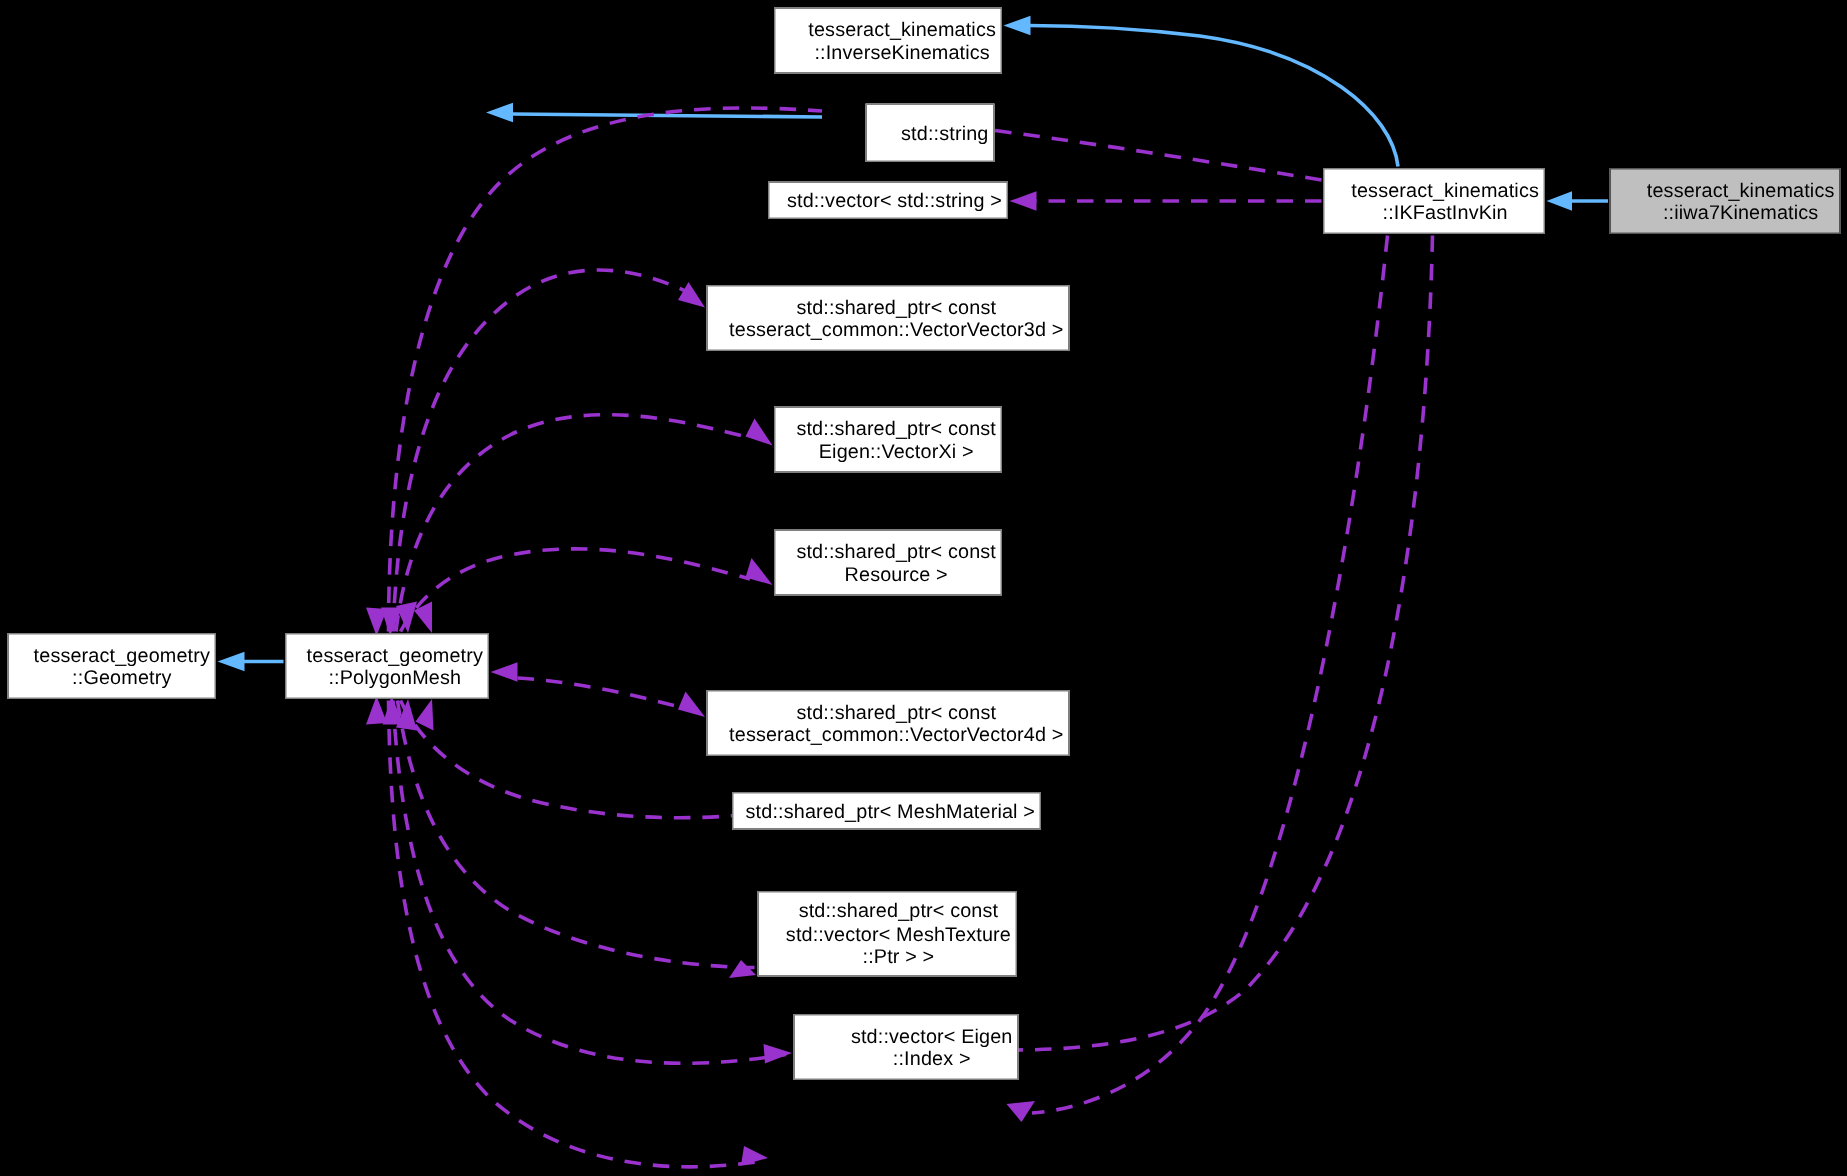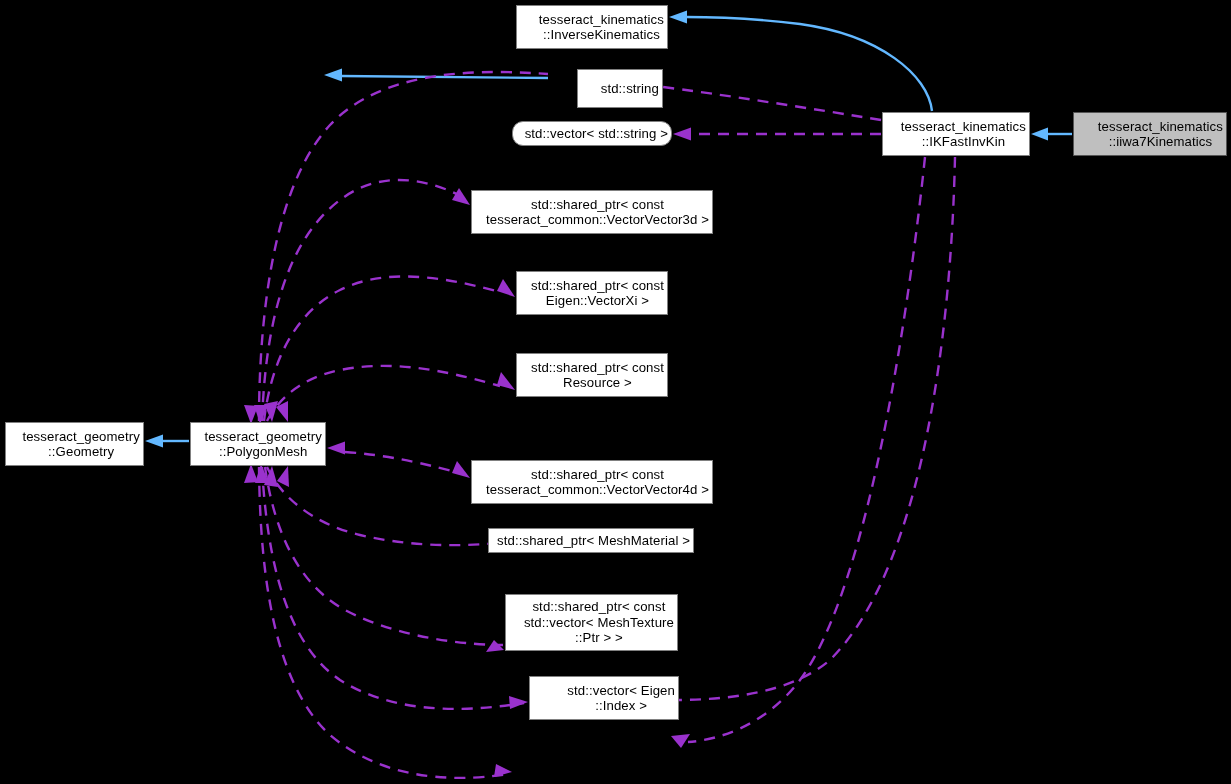--- a/index.html
+++ b/index.html
@@ -128,21 +128,21 @@
   <div class="node-box" style="left:516px; top:5px; width:152px; height:44px;">
     <span class="node-label">tesseract_kinematics
 ::InverseKinematics</span>
   </div>
 
 
   <div class="node-box" style="left:549px; top:69px; width:86px; height:39px;margin-left:28px;">
     <span class="node-label">std::string</span>
   </div>
 
-  <div class="node-box" style="left:512px; top:121px; width:160px; height:25px;border-radius:11px;">
+  <div class="node-box" style="left:512px; top:121px; width:160px; height:25px;">
     <span class="node-label">std::vector&lt; std::string &gt;</span>
   </div>
 
   <div class="node-box" style="left:882px; top:112px; width:148px; height:44px;">
     <span class="node-label">tesseract_kinematics
 ::IKFastInvKin</span>
   </div>
 
   <div class="node-box focus" style="left:1073px; top:112px; width:154px; height:44px;">
     <span class="node-label">tesseract_kinematics

